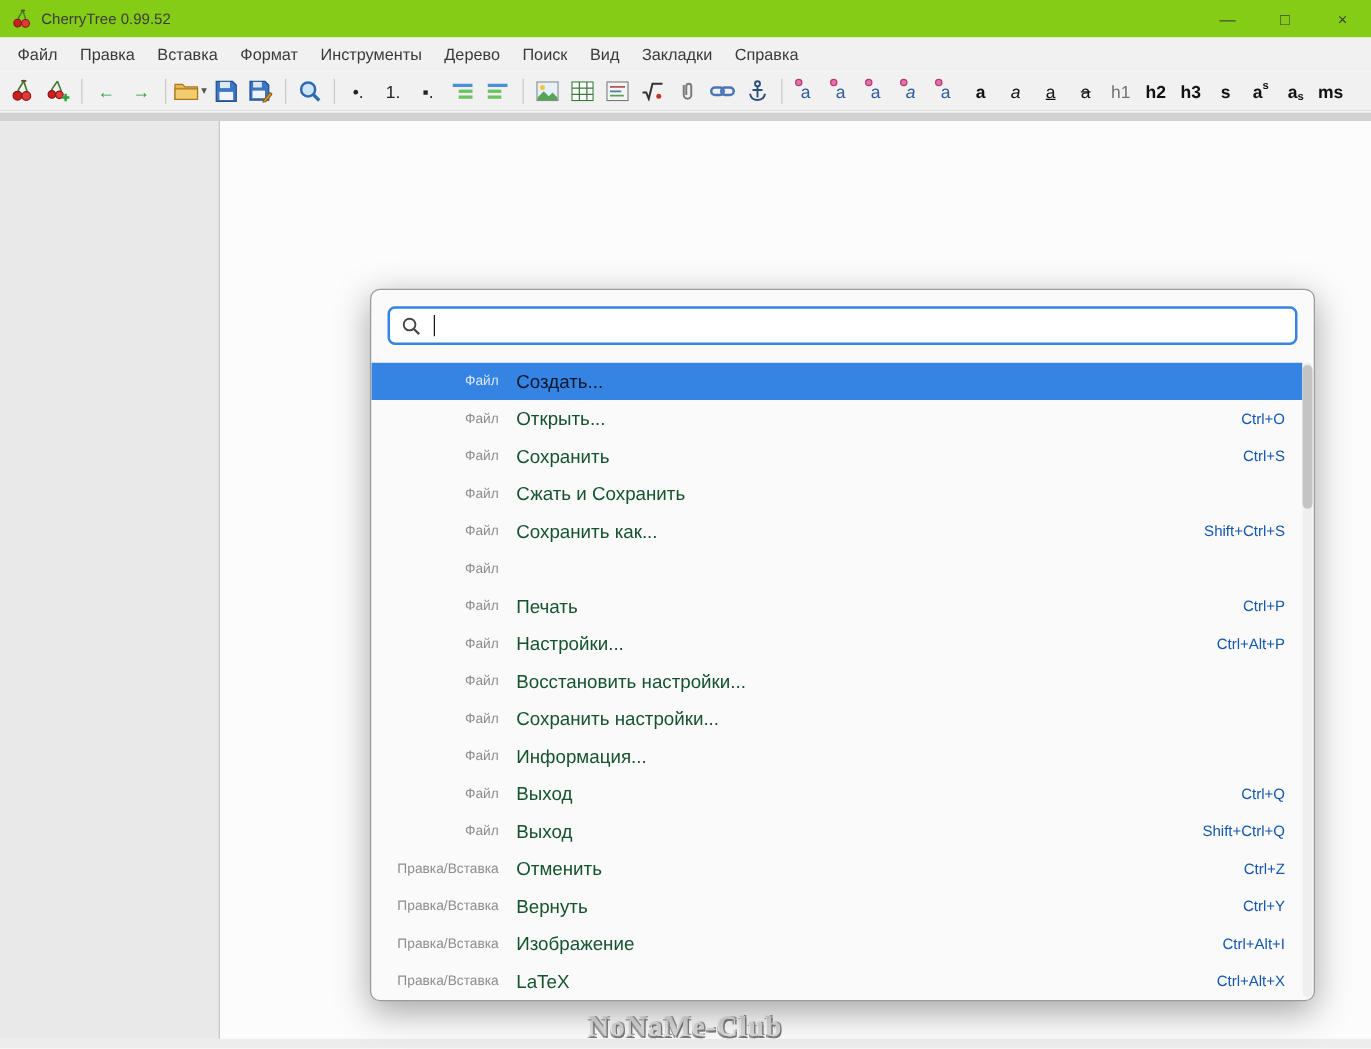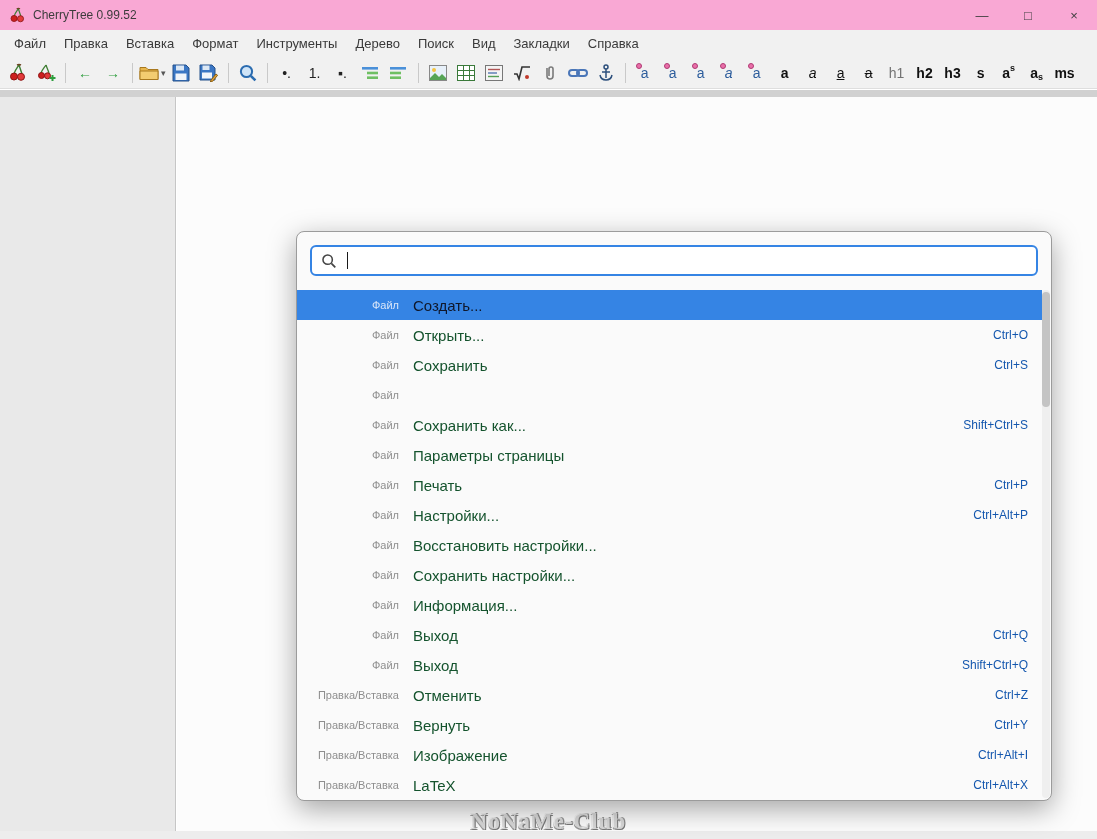--- a/index.html
+++ b/index.html
@@ -1,20 +1,20 @@
 <!DOCTYPE html>
 <html><head>
 <meta charset="utf-8">
 <style>
   * { margin:0; padding:0; box-sizing:border-box; }
   html,body { width:1097px; height:839px; }
   body { position:relative; font-family:"Liberation Sans","DejaVu Sans",sans-serif; background:#ffffff; overflow:hidden; }
 
   
-  .titlebar { position:absolute; left:0; top:0; width:100%; height:30px; background:#f9a8d4; display:flex; align-items:center; padding-left:9px; }
+  .titlebar { position:absolute; left:0; top:0; width:100%; height:30px; background:#84cc16; display:flex; align-items:center; padding-left:9px; }
   .app-title { font-size:12px; color:#3c3c3c; margin-left:7px; }
   .win-controls { position:absolute; right:0; top:0; height:30px; display:flex; }
   .win-btn { width:46px; height:30px; display:flex; align-items:center; justify-content:center; font-size:13px; color:#3f3f3f; cursor:default; }
 
   
   .menubar { position:absolute; left:0; top:30px; width:100%; height:27px; background:#f1f1f1; display:flex; align-items:center; padding-left:5px; }
   .menu-item { padding:4px 9px; font-size:13px; color:#3a3a3a; }
 
   
   .toolbar { position:absolute; left:0; top:57px; width:100%; height:32px; background:#f1f1f1; display:flex; align-items:center; padding-left:4px; border-bottom:1px solid #dedede; }
@@ -306,30 +306,30 @@
         <span class="p-label">Открыть...</span>
         <span class="p-shortcut">Ctrl+O</span>
       </div>
       <div class="p-row">
         <span class="p-cat">Файл</span>
         <span class="p-label">Сохранить</span>
         <span class="p-shortcut">Ctrl+S</span>
       </div>
       <div class="p-row">
         <span class="p-cat">Файл</span>
+        <span class="p-label">Сжать и Сохранить</span>
         <span class="p-shortcut"></span>
       </div>
       <div class="p-row">
         <span class="p-cat">Файл</span>
         <span class="p-label">Сохранить как...</span>
         <span class="p-shortcut">Shift+Ctrl+S</span>
       </div>
       <div class="p-row">
         <span class="p-cat">Файл</span>
-        <span class="p-label">Параметры страницы</span>
         <span class="p-shortcut"></span>
       </div>
       <div class="p-row">
         <span class="p-cat">Файл</span>
         <span class="p-label">Печать</span>
         <span class="p-shortcut">Ctrl+P</span>
       </div>
       <div class="p-row">
         <span class="p-cat">Файл</span>
         <span class="p-label">Настройки...</span>

